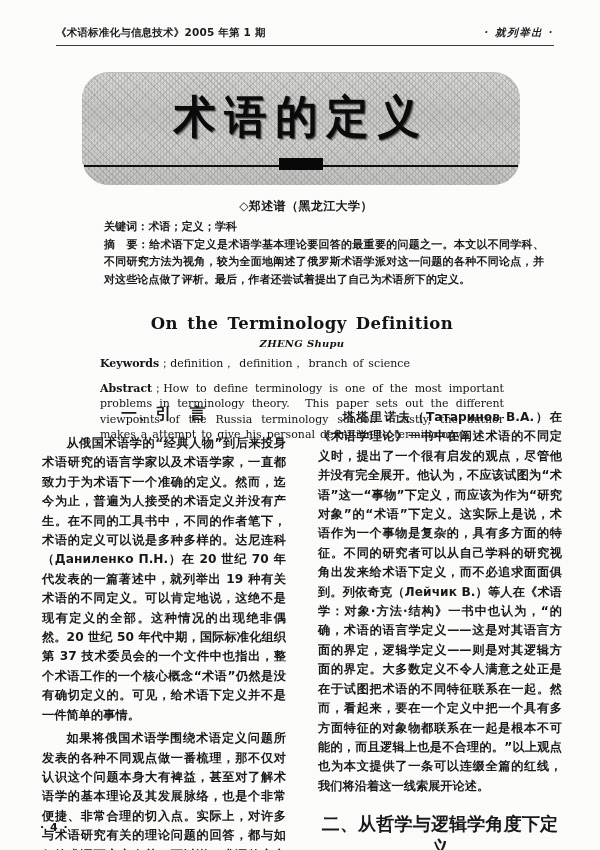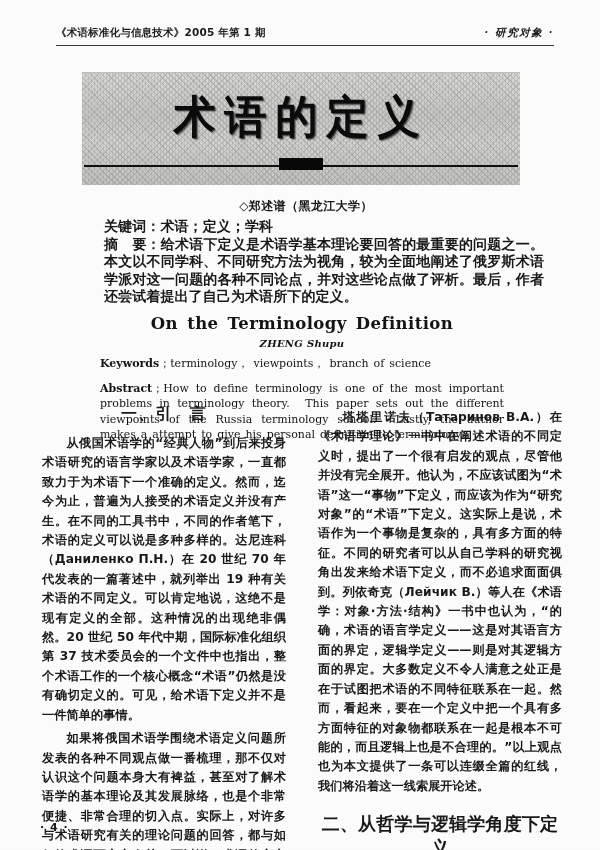--- a/index.html
+++ b/index.html
@@ -69,20 +69,21 @@
     left: 82px;
     width: 438px;
     height: 112px;
     overflow: hidden;
     background:
       repeating-linear-gradient(45deg, rgba(140,140,140,0.40) 0px, rgba(140,140,140,0.40) 1px, rgba(255,255,255,0) 1px, rgba(255,255,255,0) 4px),
       repeating-linear-gradient(-45deg, rgba(150,150,150,0.38) 0px, rgba(150,150,150,0.38) 1px, rgba(255,255,255,0) 1px, rgba(255,255,255,0) 4px),
       repeating-linear-gradient(90deg, rgba(120,120,120,0.18) 0px, rgba(120,120,120,0.18) 1px, rgba(255,255,255,0) 1px, rgba(255,255,255,0) 3px),
       linear-gradient(180deg, #d9d9d7 0%, #c9c9c6 38%, #d3d3d0 62%, #c4c4c1 100%);
     border-top: 1px solid #bdbdbb;
+    border-radius: 27px;
   }
   .banner-title {
     position: absolute;
     top: 16px;
     left: 0;
     width: 100%;
     text-align: center;
     font-family: "DejaVu Serif", "Liberation Serif", serif;
     font-weight: bold;
     font-size: 42px;
@@ -121,21 +122,21 @@
     letter-spacing: 0.4px;
     font-family: "DejaVu Sans", "Liberation Sans", sans-serif;
   }
 
   
   .cn-abs {
     position: absolute;
     top: 218px;
     left: 104px;
     width: 440px;
-    font-size: 14px;
+    font-size: 11px;
     line-height: 17.6px;
     font-weight: bold;
     text-align: justify;
     letter-spacing: 0.1px;
     font-family: "DejaVu Sans", "Liberation Sans", sans-serif;
   }
   .cn-abs .lbl { font-weight: bold; }
   .cn-abs-row { display: block; }
 
   
@@ -219,21 +220,21 @@
     font-family: "DejaVu Sans", "Liberation Sans", sans-serif;
   }
 </style>
 </head>
 <body>
 
 <div class="page">
 
   <div class="runhead">
     <span class="runhead-left">《术语标准化与信息技术》2005 年第 1 期</span>
-    <span class="runhead-right">· 研究对象 ·</span>
+    <span class="runhead-right">· 就列举出 ·</span>
   </div>
   <div class="rule-top"></div>
 
   <div class="banner">
     <div class="banner-title">术语的定义</div>
     <div class="banner-rule"></div>
     <div class="banner-bar"></div>
   </div>
 
   <div class="byline">◇郑述谱（黑龙江大学）</div>
@@ -244,21 +245,21 @@
     </div>
     <div class="cn-abs-row">
       <span class="lbl">摘　要：</span><span>给术语下定义是术语学基本理论要回答的最重要的问题之一。本文以不同学科、不同研究方法为视角，较为全面地阐述了俄罗斯术语学派对这一问题的各种不同论点，并对这些论点做了评析。最后，作者还尝试着提出了自己为术语所下的定义。</span>
     </div>
   </div>
 
   <div class="en-block">
     <div class="en-title">On the Terminology Definition</div>
     <div class="en-author">ZHENG Shupu</div>
     <div class="en-kw">
-      <span class="en-lbl">Keywords</span><span>；terminology， viewpoints， branch of science</span>
+      <span class="en-lbl">Keywords</span><span>；definition， definition， branch of science</span>
     </div>
     <div class="en-abs">
       <span class="en-lbl">Abstract</span><span>；How to define terminology is one of the most important problems in terminology theory.　This paper sets out the different viewpoints of the Russia terminology school.　Lastly, the author makes a attempt to give his personal definition to terminology.</span>
     </div>
   </div>
 
   <div class="cols">
     <div class="col col-left">
       <div class="sec-head">一、引　言</div>
       <p class="body-p">从俄国术语学的“经典人物”到后来投身术语研究的语言学家以及术语学家，一直都致力于为术语下一个准确的定义。然而，迄今为止，普遍为人接受的术语定义并没有产生。在不同的工具书中，不同的作者笔下，术语的定义可以说是多种多样的。达尼连科（Даниленко П.Н.）在 20 世纪 70 年代发表的一篇著述中，就列举出 19 种有关术语的不同定义。可以肯定地说，这绝不是现有定义的全部。这种情况的出现绝非偶然。20 世纪 50 年代中期，国际标准化组织第 37 技术委员会的一个文件中也指出，整个术语工作的一个核心概念“术语”仍然是没有确切定义的。可见，给术语下定义并不是一件简单的事情。</p>

